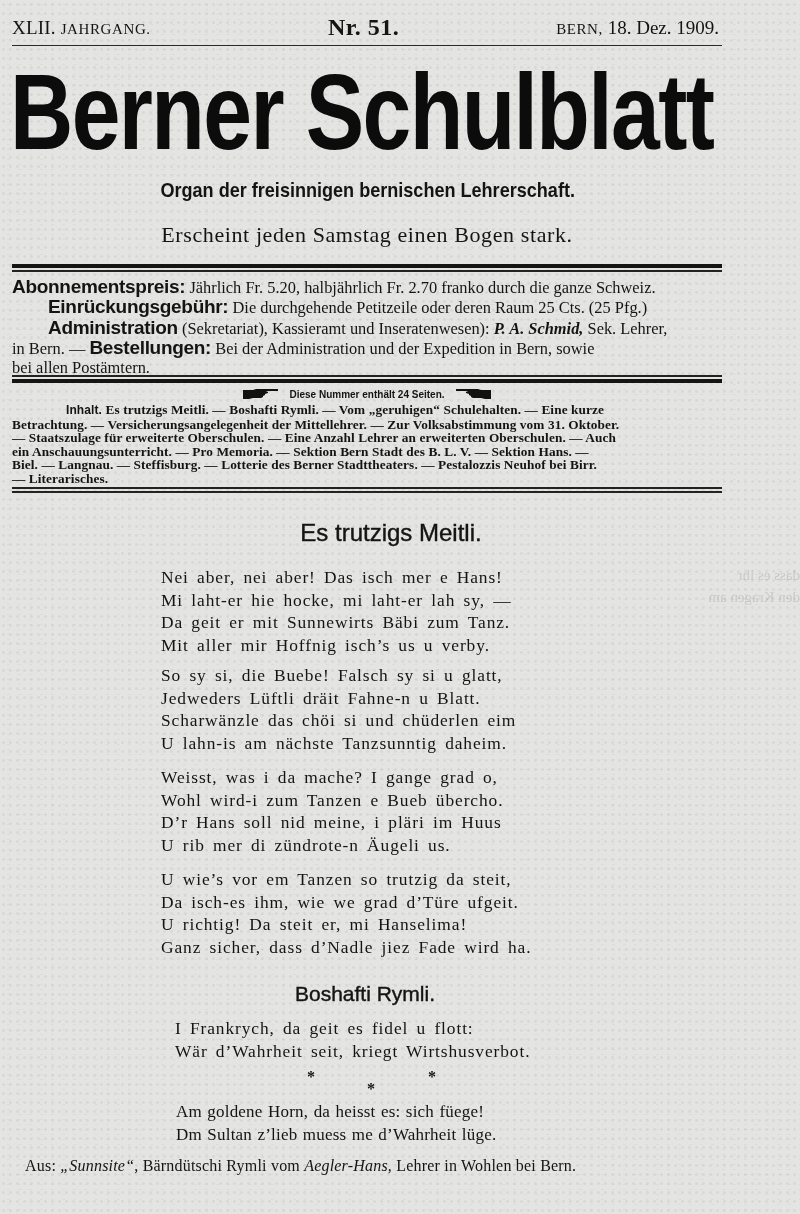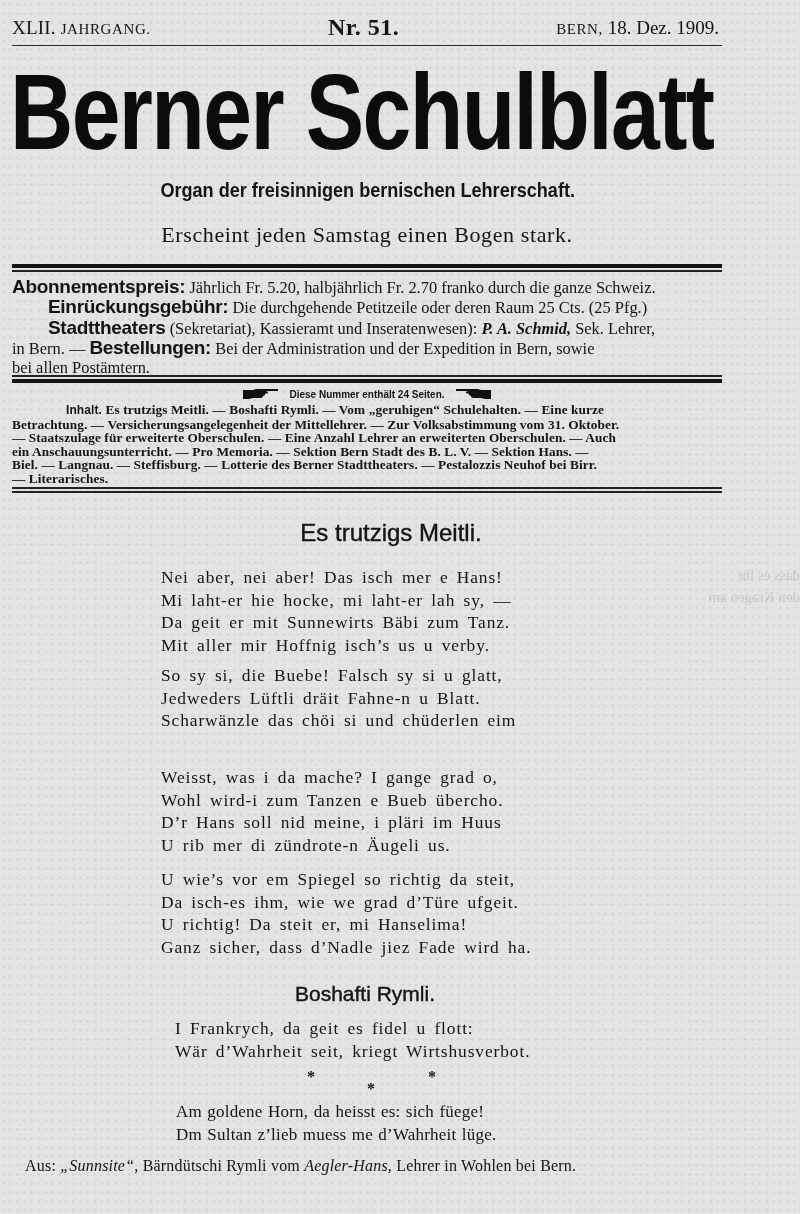--- a/index.html
+++ b/index.html
@@ -231,21 +231,21 @@
   </div>
 
   <div class="abo">
     <div class="line">
       <span class="lbl">Abonnementspreis:</span><span> Jährlich Fr. 5.20, halbjährlich Fr. 2.70 franko durch die ganze Schweiz.</span>
     </div>
     <div class="line indent">
       <span class="lbl">Einrückungsgebühr:</span><span> Die durchgehende Petitzeile oder deren Raum 25 Cts. (25 Pfg.)</span>
     </div>
     <div class="line indent">
-      <span class="lbl">Stadttheaters</span><span> (Sekretariat), Kassieramt und Inseratenwesen): </span><em>P. A. Schmid,</em><span> Sek. Lehrer,</span>
+      <span class="lbl">Administration</span><span> (Sekretariat), Kassieramt und Inseratenwesen): </span><em>P. A. Schmid,</em><span> Sek. Lehrer,</span>
     </div>
     <div class="line">
       <span>in Bern. — </span><span class="lbl">Bestellungen:</span><span> Bei der Administration und der Expedition in Bern, sowie</span>
     </div>
     <div class="line">bei allen Postämtern.</div>
   </div>
 
   <div class="double-rule inv" style="top:375px;">
     <div class="thin"></div>
       <div class="thick"></div>
@@ -282,29 +282,30 @@
 <div class="stanza" style="top:566px;">
   <div>Nei aber, nei aber! Das isch mer e Hans!</div>
   <div>Mi laht-er hie hocke, mi laht-er lah sy, —</div>
   <div>Da geit er mit Sunnewirts Bäbi zum Tanz.</div>
   <div>Mit aller mir Hoffnig isch’s us u verby.</div>
 </div>
 <div class="stanza" style="top:664px;">
   <div>So sy si, die Buebe! Falsch sy si u glatt,</div>
   <div>Jedweders Lüftli dräit Fahne-n u Blatt.</div>
   <div>Scharwänzle das chöi si und chüderlen eim</div>
+  <div>U lahn-is am nächste Tanzsunntig daheim.</div>
 </div>
 <div class="stanza" style="top:766px;">
   <div>Weisst, was i da mache? I gange grad o,</div>
   <div>Wohl wird-i zum Tanzen e Bueb übercho.</div>
   <div>D’r Hans soll nid meine, i pläri im Huus</div>
   <div>U rib mer di zündrote-n Äugeli us.</div>
 </div>
 <div class="stanza" style="top:868px;">
-  <div>U wie’s vor em Spiegel so richtig da steit,</div>
+  <div>U wie’s vor em Tanzen so trutzig da steit,</div>
   <div>Da isch-es ihm, wie we grad d’Türe ufgeit.</div>
   <div>U richtig! Da steit er, mi Hanselima!</div>
   <div>Ganz sicher, dass d’Nadle jiez Fade wird ha.</div>
 </div>
 
 <div class="poem-title small" style="top:982px;">Boshafti Rymli.</div>
 
 <div class="stanza" style="top:1017px; left:175px;">
   <div>I Frankrych, da geit es fidel u flott:</div>
   <div>Wär d’Wahrheit seit, kriegt Wirtshusverbot.</div>

